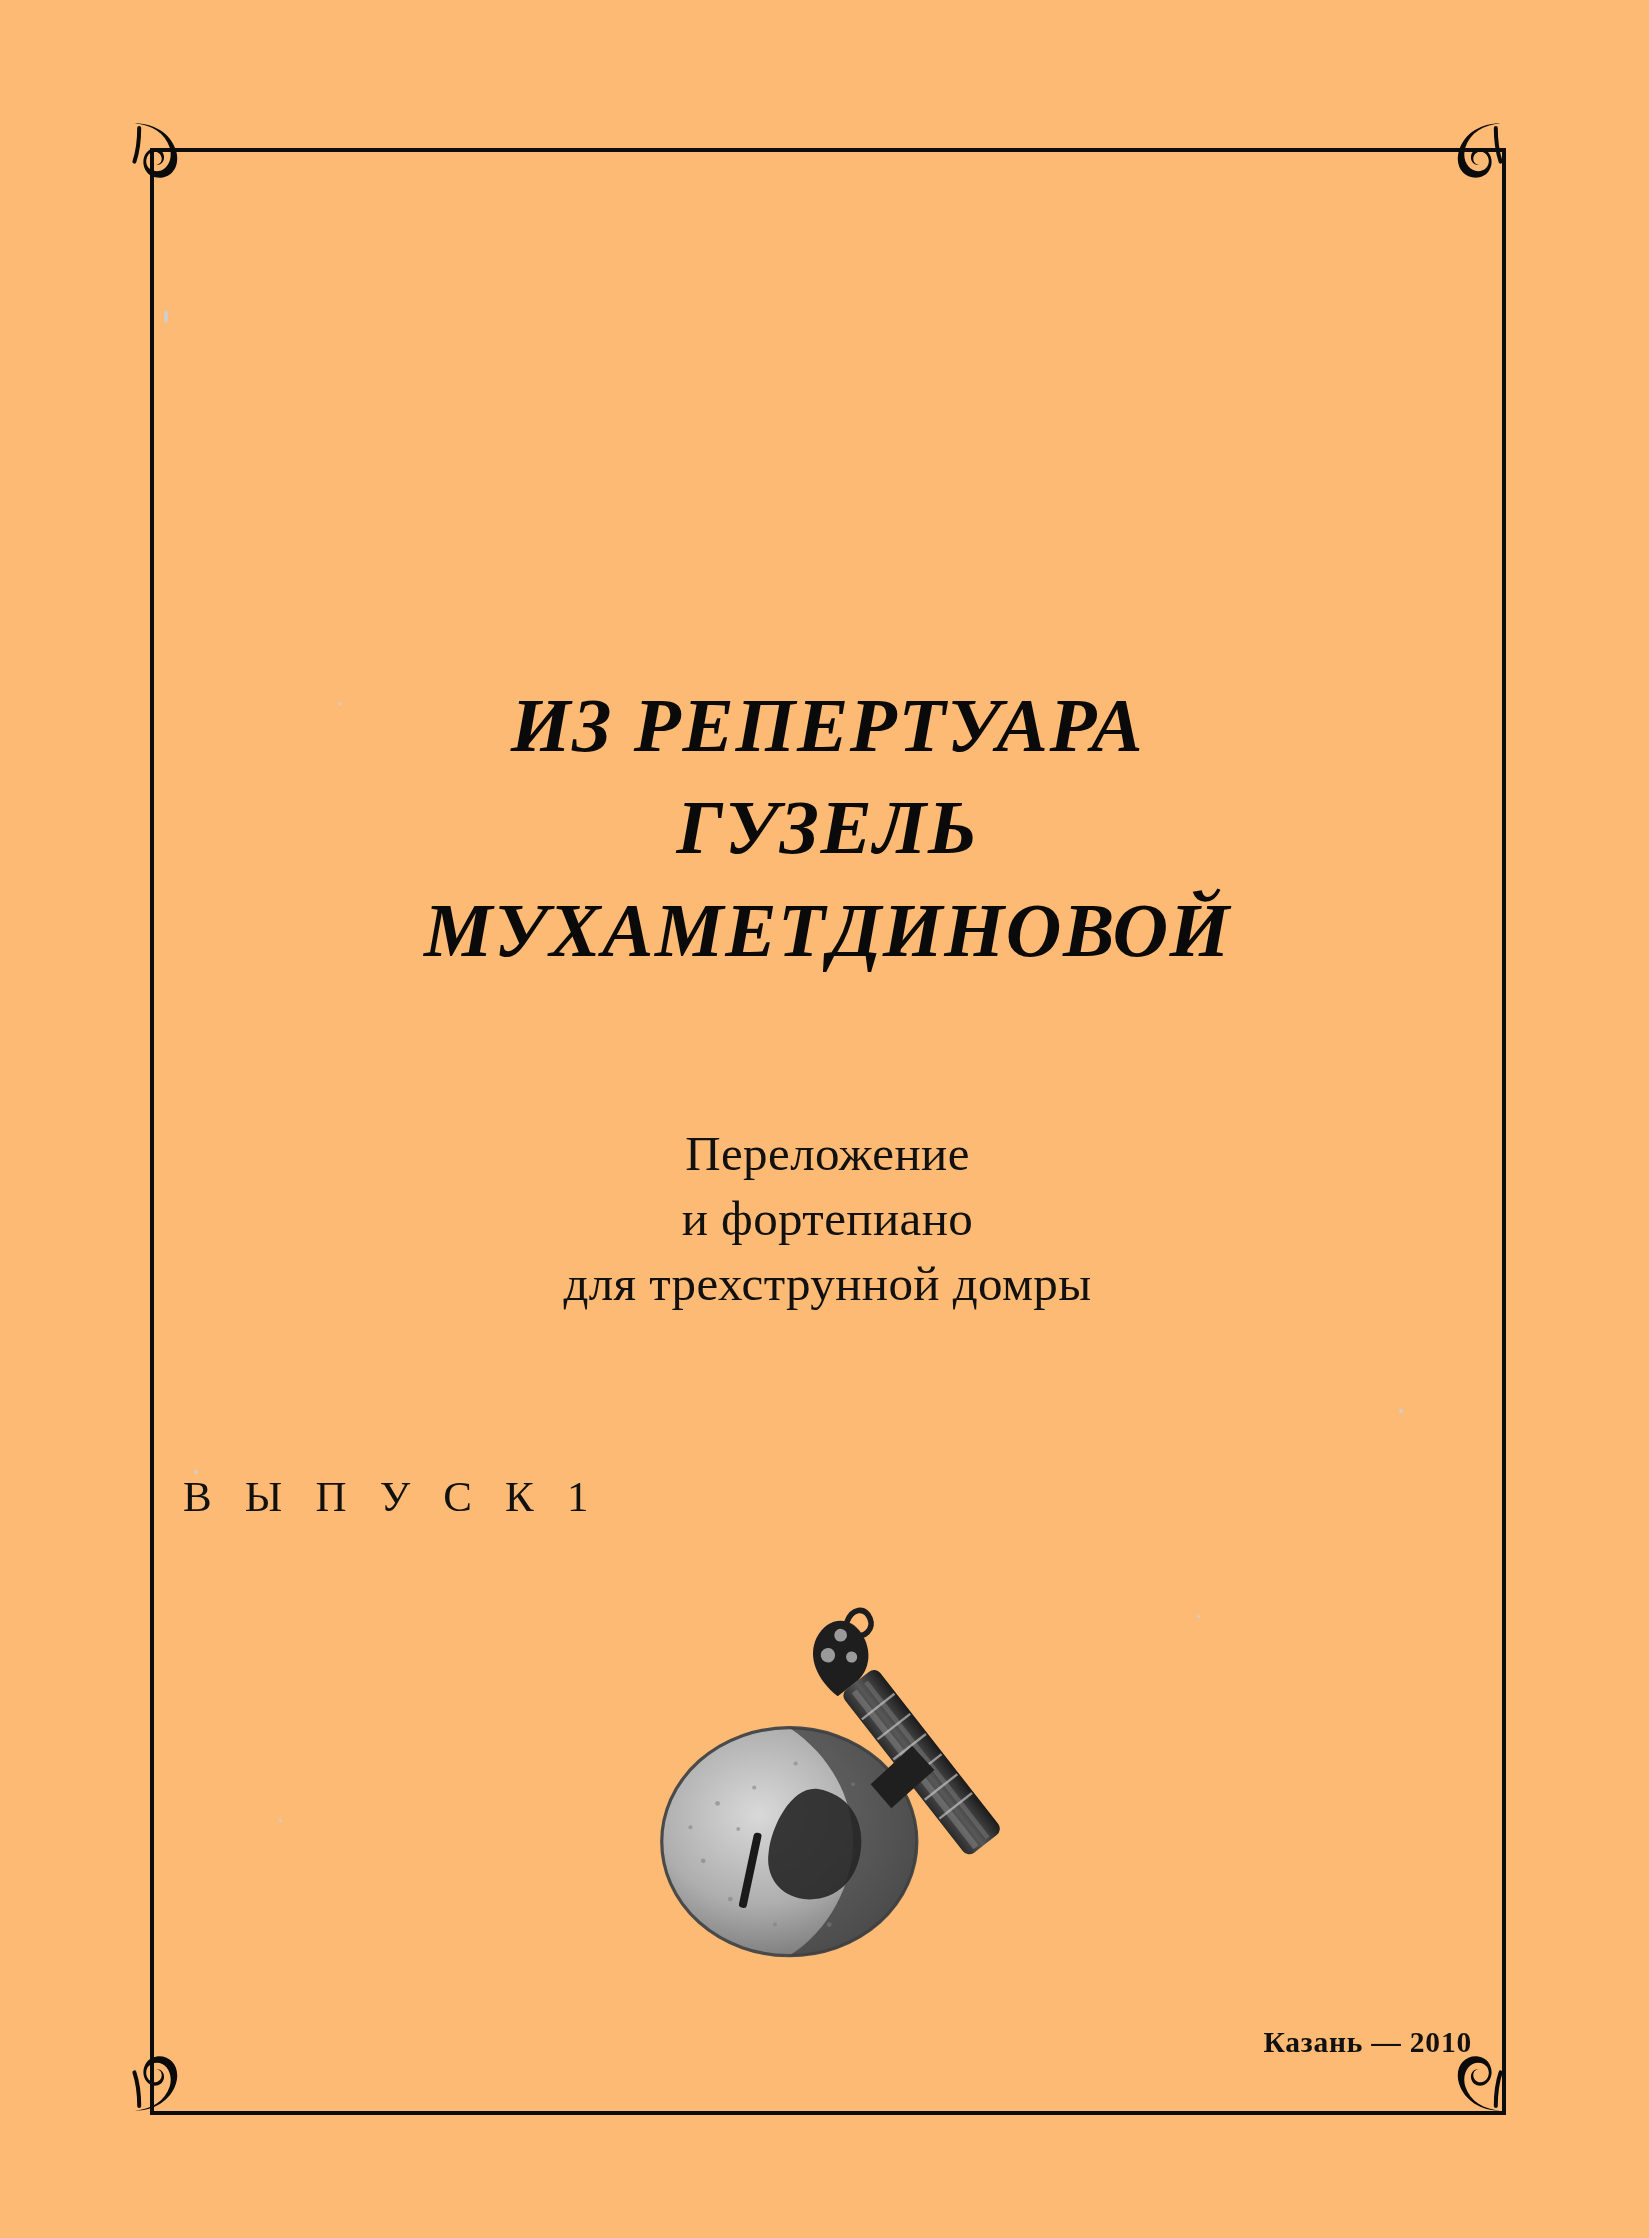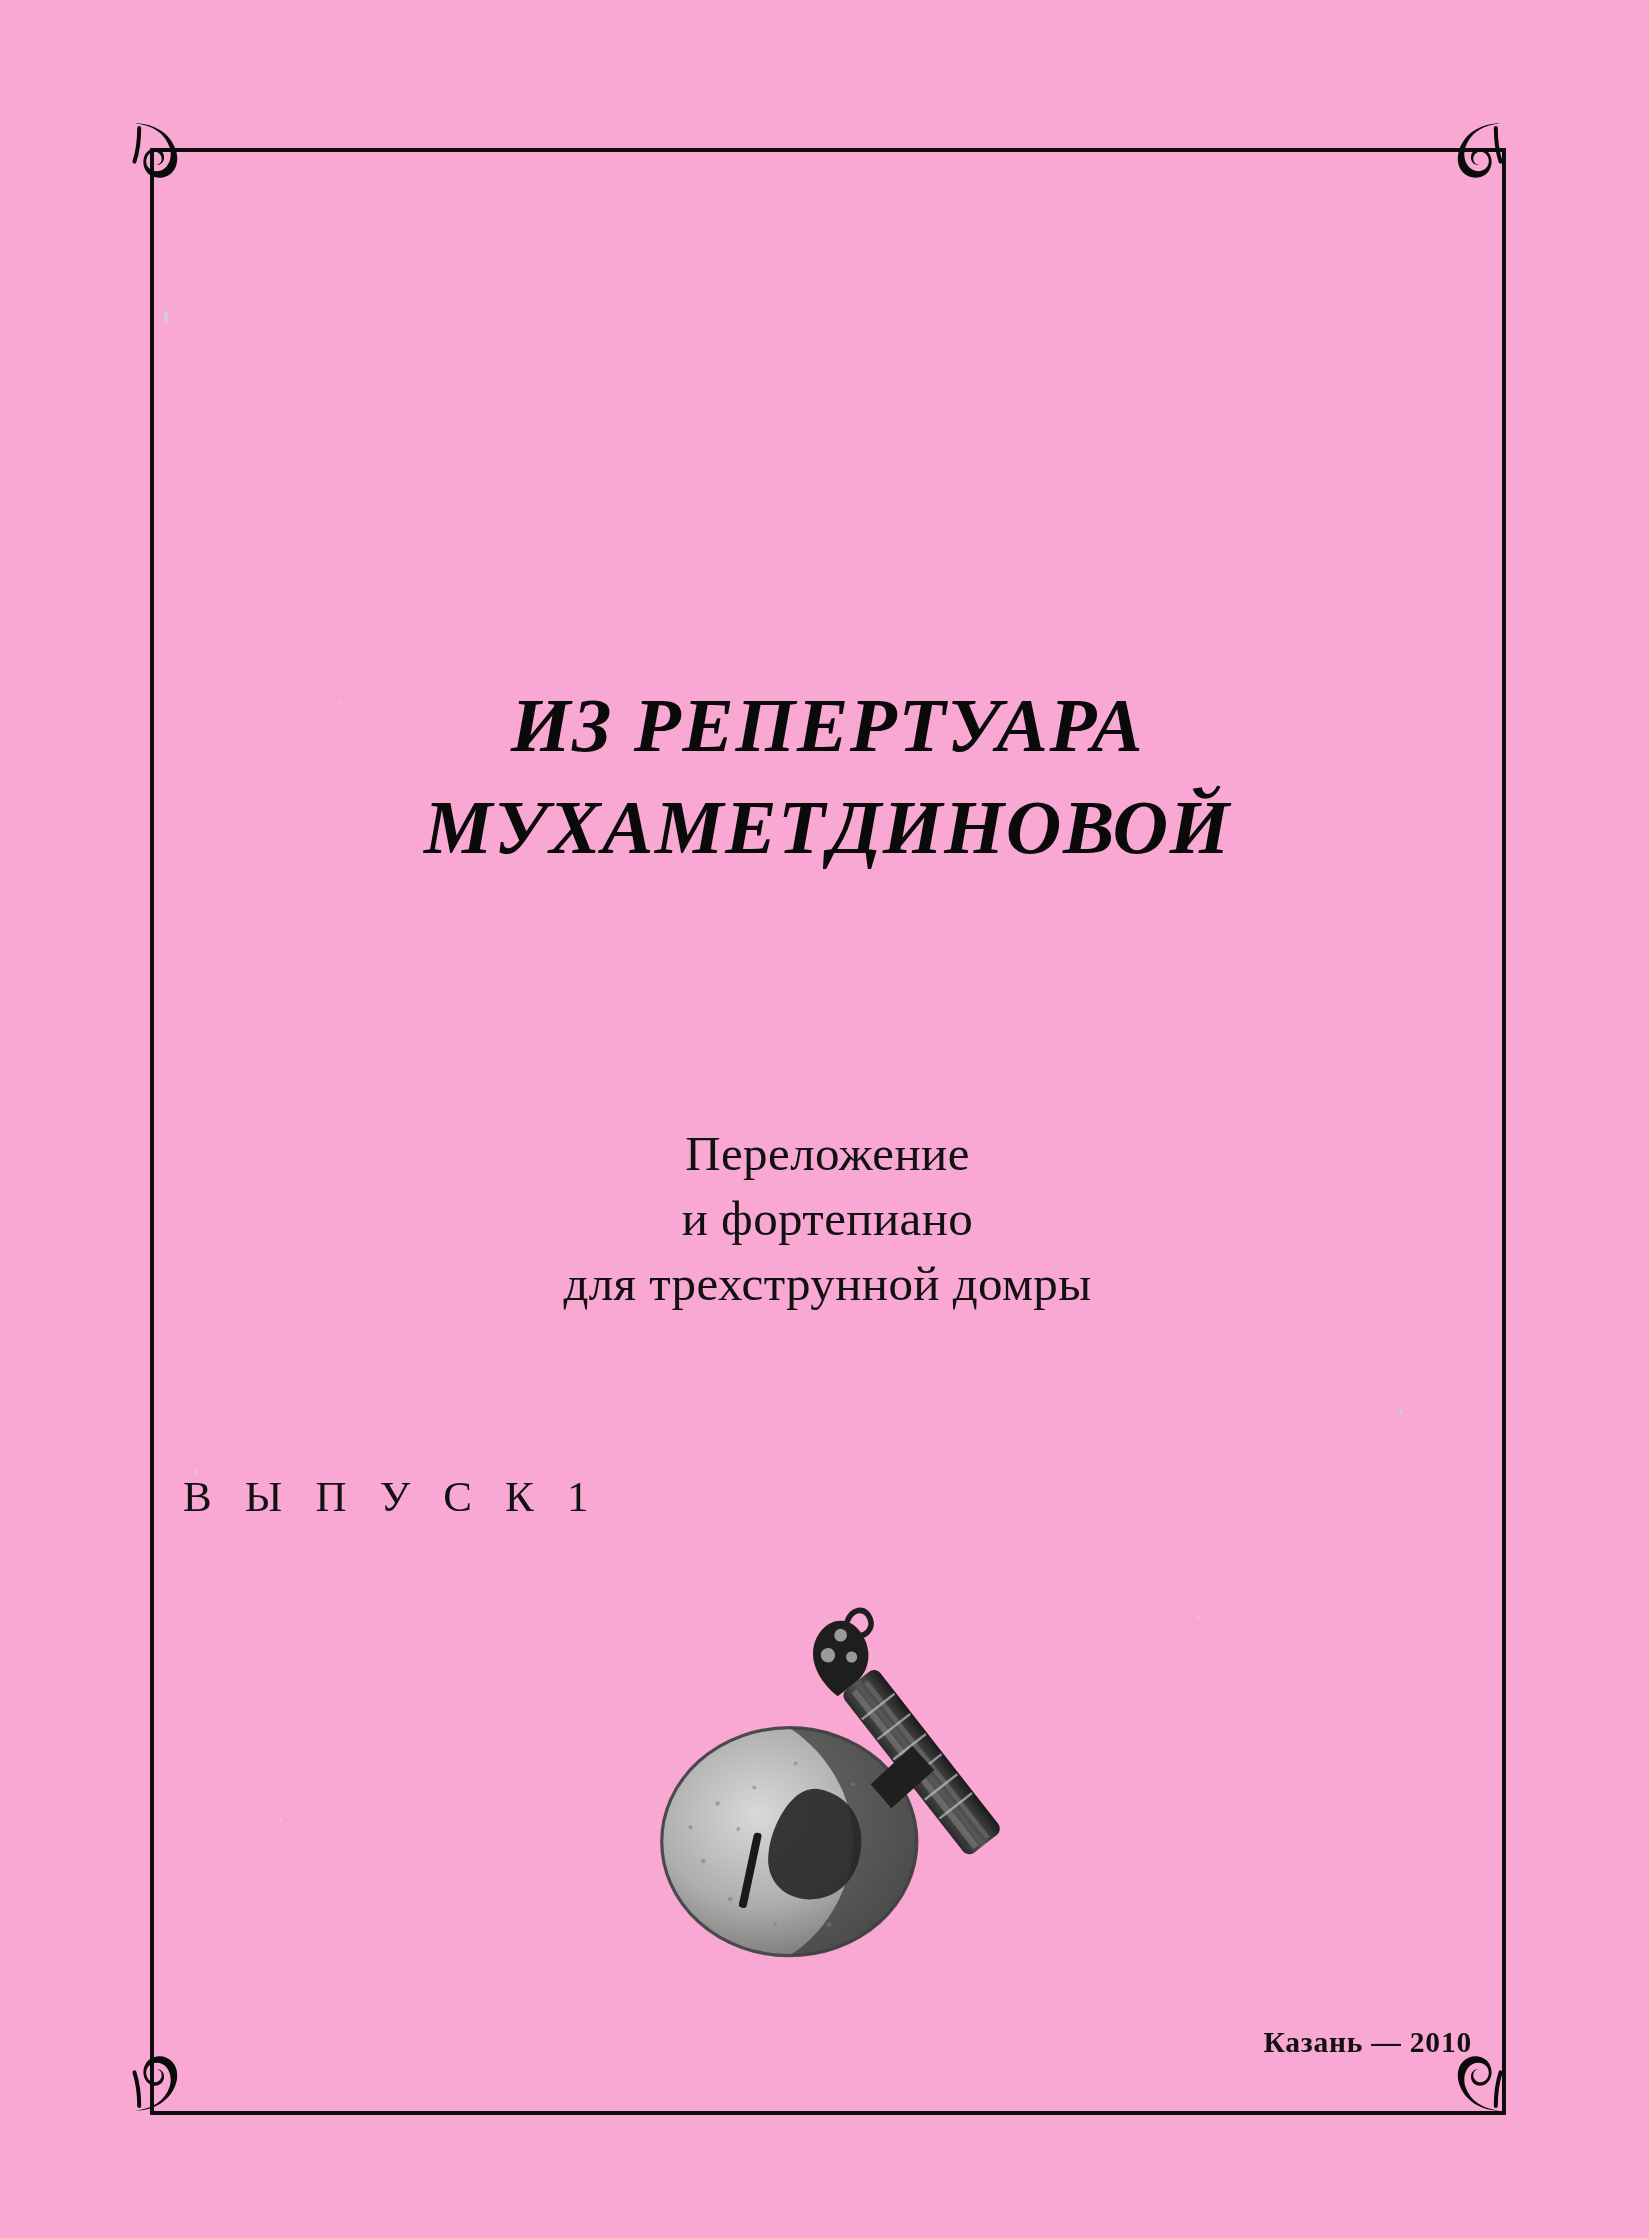--- a/index.html
+++ b/index.html
@@ -15,21 +15,21 @@
     position: relative;
     overflow: hidden;
   }
 
   
   .page {
     position: absolute;
     left: 0; top: 0;
     width: 1650px;
     height: 2239px;
-    background: #f9a8d4;
+    background: #fdba74;
   }
 
   
   .speck {
     position: absolute;
     background: #cfcfcf;
     border-radius: 50%;
   }
 
   
@@ -170,20 +170,21 @@
     <svg viewBox="0 0 120 120" aria-hidden="true">
       <path d="M8 4 C 30 6, 46 16, 52 34 C 57 50, 48 64, 36 64 C 26 64, 20 55, 24 46 C 28 37, 40 38, 42 47
                C 43 53, 38 57, 34 55 C 38 58, 46 54, 45 45 C 43 34, 30 32, 23 41 C 15 51, 20 70, 36 72
                C 54 74, 66 58, 60 38 C 53 16, 32 4, 8 4 Z" fill="#0b0b0b"></path>
       <path d="M14 10 C 14 26, 12 40, 8 52" stroke="#0b0b0b" stroke-width="5" fill="none" stroke-linecap="round"></path>
     </svg>
   </div>
 
   <div class="title-block">
     <div class="title-line">ИЗ РЕПЕРТУАРА</div>
+    <div class="title-line">ГУЗЕЛЬ</div>
     <div class="title-line">МУХАМЕТДИНОВОЙ</div>
   </div>
 
   <div class="subtitle-block">
     <div class="subtitle-line">Переложение</div>
     <div class="subtitle-line">и фортепиано</div>
     <div class="subtitle-line">для трехструнной домры</div>
   </div>
 
   <div class="issue-block">

